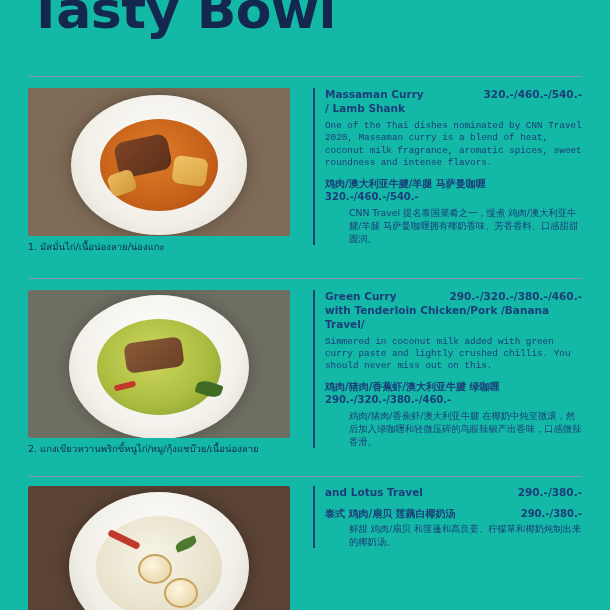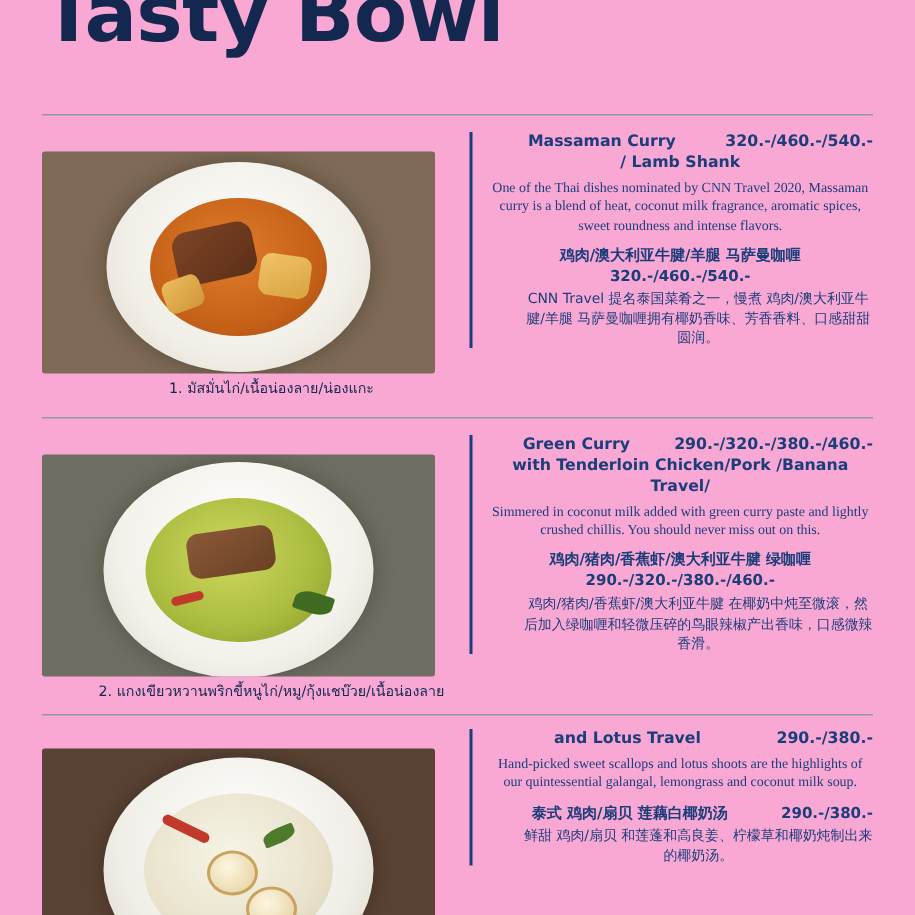--- a/index.html
+++ b/index.html
@@ -11,22 +11,21 @@
     height: 610px;
     background: #c9cedb;
     font-family: "Liberation Sans", sans-serif;
     overflow: hidden;
     position: relative;
   }
   .page {
     position: relative;
     width: 610px;
     height: 610px;
-    background: #f9a8d4;
-    text-align: center;
+    background: #14b8a6;
   }
   .header-title {
     position: absolute;
     top: -16px;
     left: 28px;
     font-size: 52px;
     font-weight: bold;
     color: #14284f;
     letter-spacing: -0.5px;
     line-height: 1;
@@ -42,21 +41,20 @@
   .dish {
     position: absolute;
     left: 28px;
     width: 554px;
   }
   .photo-wrap {
     position: absolute;
     left: 0;
     top: 0;
     width: 306px;
-    margin-top: 13px;
   }
   .photo {
     width: 262px;
     height: 148px;
     border-radius: 2px;
     position: relative;
     overflow: hidden;
   }
   .caption {
     margin-top: 5px;
@@ -84,21 +82,21 @@
   }
   .title-row .price {
     float: right;
     margin-left: 6px;
   }
   .desc {
     margin-top: 4px;
     font-size: 9.3px;
     color: #1b3d7a;
     line-height: 1.34;
-    font-family: Liberation Serif, serif;
+    font-family: Liberation Mono, monospace;
   }
   .cn-title {
     margin-top: 7px;
     font-size: 10px;
     font-weight: bold;
     color: #1b3d7a;
     line-height: 1.35;
     font-family: "DejaVu Sans", sans-serif;
   }
   .cn-title .price {
@@ -298,21 +296,20 @@
         <div class="scallop s1"></div>
         <div class="scallop s2"></div>
       </div>
       <div class="caption"></div>
     </div>
     <div class="text-col">
       <div class="title-row">
         <span class="price">290.-/380.-</span>
         <div>and Lotus Travel</div>
       </div>
-      <div class="desc">Hand-picked sweet scallops and lotus shoots are the highlights of our quintessential galangal, lemongrass and coconut milk soup.</div>
       <div class="cn-title">
         <span class="price">290.-/380.-</span>
         <span>泰式 鸡肉/扇贝 莲藕白椰奶汤</span>
         <div class="clear"></div>
       </div>
       <div class="cn-desc">鲜甜 鸡肉/扇贝 和莲蓬和高良姜、柠檬草和椰奶炖制出来的椰奶汤。</div>
     </div>
   </div>
 
 </div>

